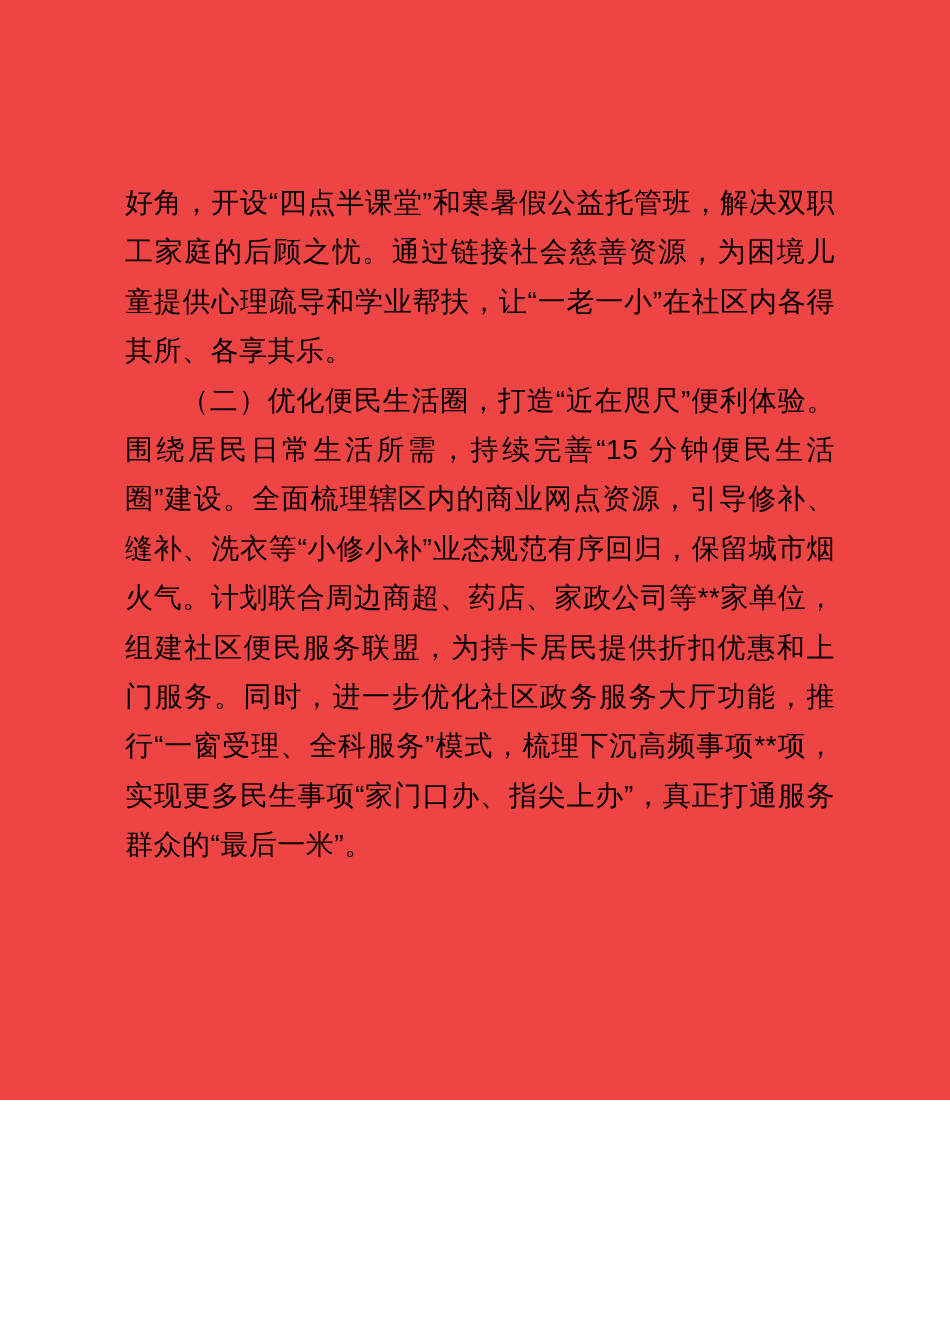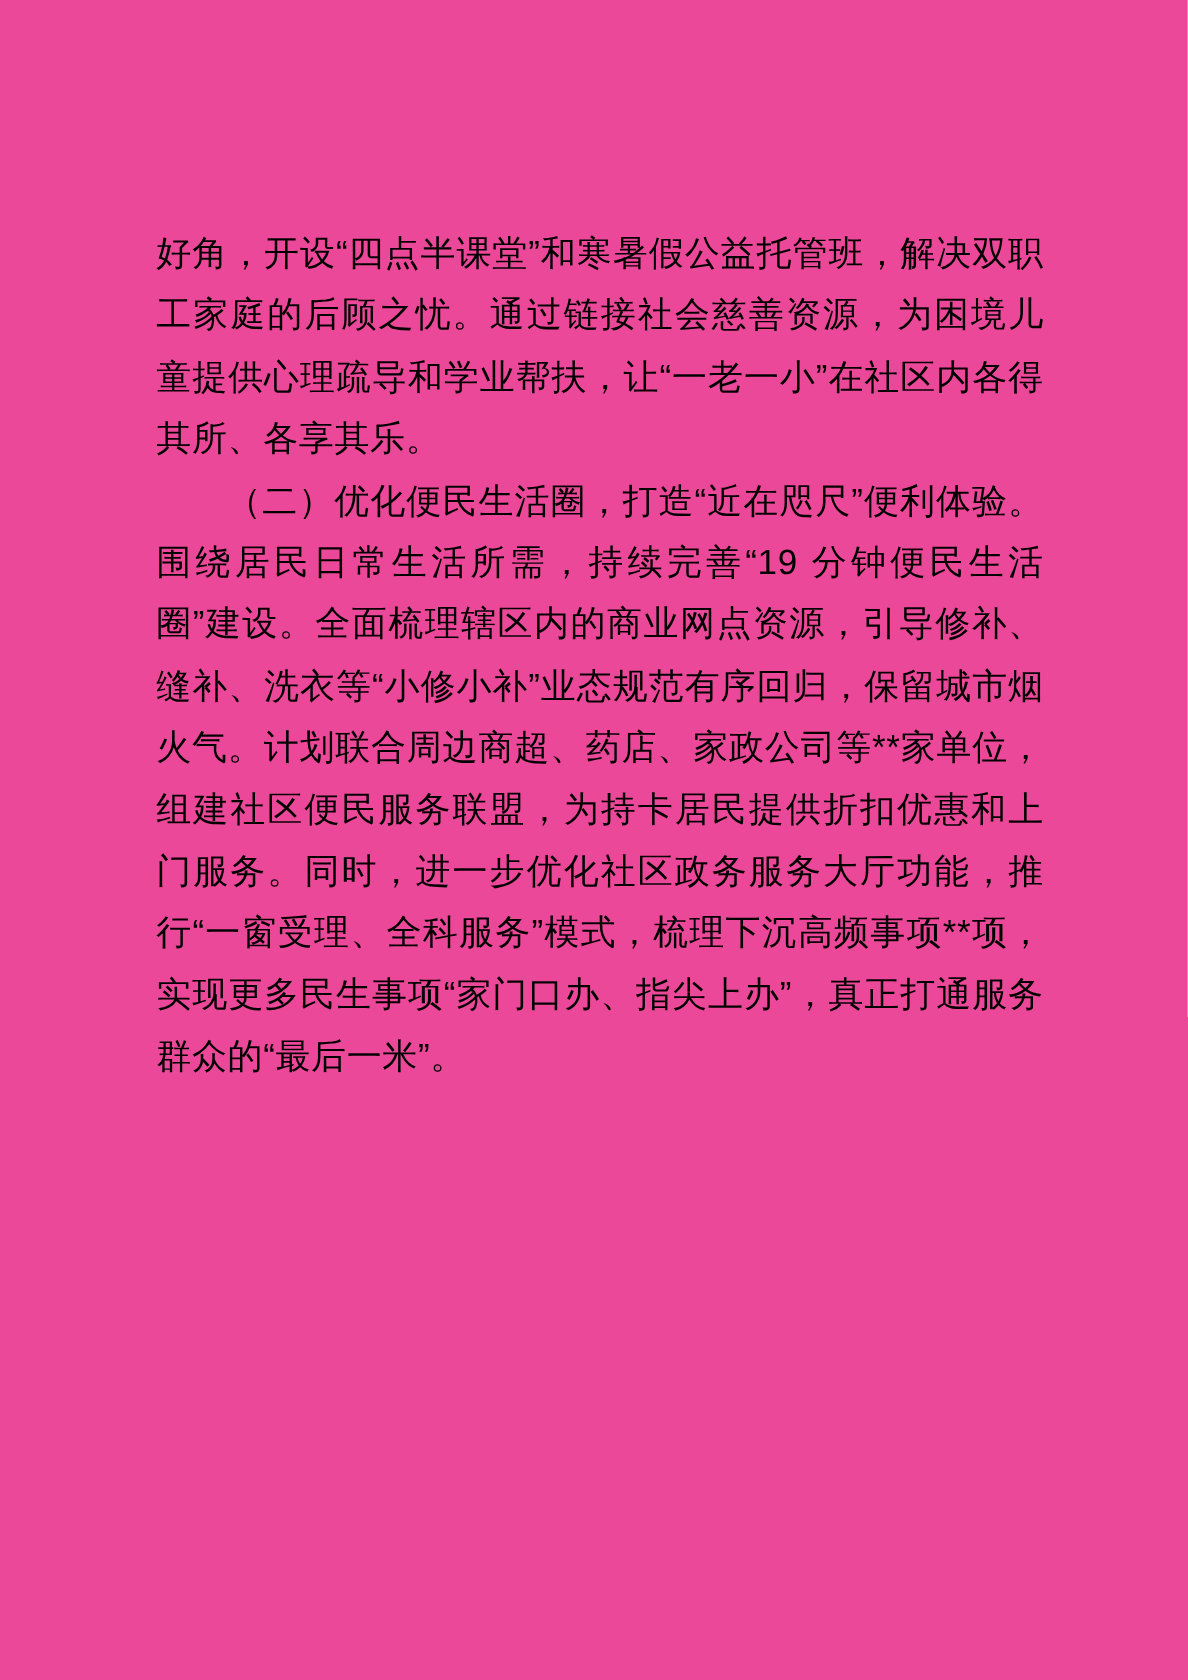--- a/index.html
+++ b/index.html
@@ -9,22 +9,22 @@
   }
   body {
     width: 950px;
     height: 1344px;
     overflow: hidden;
     font-family: "Liberation Sans", sans-serif;
   }
   .doc-page {
     box-sizing: border-box;
     width: 950px;
-    height: 1344px;
-    background: #ec4899;
+    height: 1100px;
+    background: #ef4444;
     padding: 178px 115px 0 125px;
   }
   .doc-body {
     color: #000000;
     font-size: 28px;
     line-height: 49.4px;
     font-weight: 500;
     text-align: justify;
     text-justify: inter-character;
     letter-spacing: 0.5px;
@@ -38,15 +38,15 @@
   .para.indent {
     text-indent: 2em;
   }
 </style>
 </head>
 <body>
 
 <div class="doc-page">
   <div class="doc-body">
     <p class="para">好角，开设“四点半课堂”和寒暑假公益托管班，解决双职工家庭的后顾之忧。通过链接社会慈善资源，为困境儿童提供心理疏导和学业帮扶，让“一老一小”在社区内各得其所、各享其乐。</p>
-    <p class="para indent">（二）优化便民生活圈，打造“近在咫尺”便利体验。围绕居民日常生活所需，持续完善“19 分钟便民生活圈”建设。全面梳理辖区内的商业网点资源，引导修补、缝补、洗衣等“小修小补”业态规范有序回归，保留城市烟火气。计划联合周边商超、药店、家政公司等**家单位，组建社区便民服务联盟，为持卡居民提供折扣优惠和上门服务。同时，进一步优化社区政务服务大厅功能，推行“一窗受理、全科服务”模式，梳理下沉高频事项**项，实现更多民生事项“家门口办、指尖上办”，真正打通服务群众的“最后一米”。</p>
+    <p class="para indent">（二）优化便民生活圈，打造“近在咫尺”便利体验。围绕居民日常生活所需，持续完善“15 分钟便民生活圈”建设。全面梳理辖区内的商业网点资源，引导修补、缝补、洗衣等“小修小补”业态规范有序回归，保留城市烟火气。计划联合周边商超、药店、家政公司等**家单位，组建社区便民服务联盟，为持卡居民提供折扣优惠和上门服务。同时，进一步优化社区政务服务大厅功能，推行“一窗受理、全科服务”模式，梳理下沉高频事项**项，实现更多民生事项“家门口办、指尖上办”，真正打通服务群众的“最后一米”。</p>
   </div>
 </div>
 
 </body></html>

